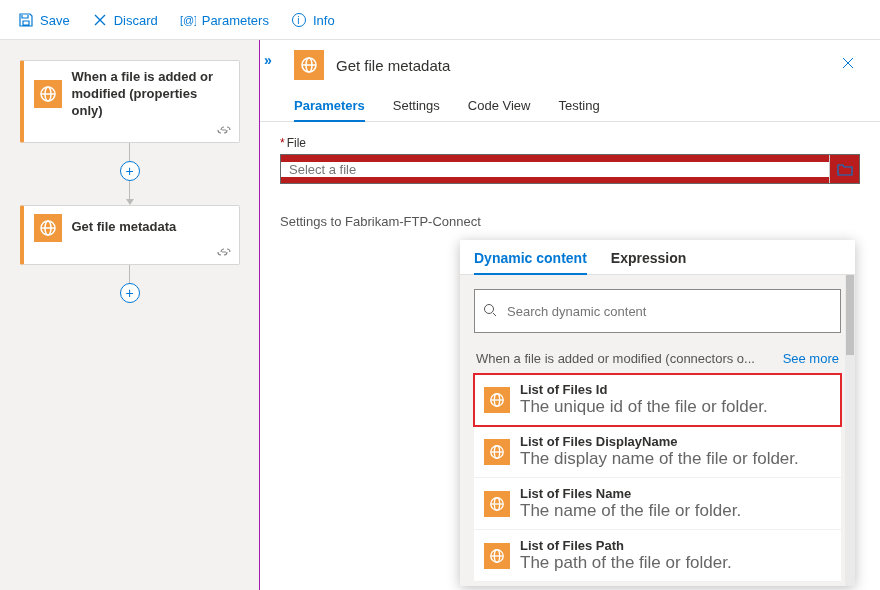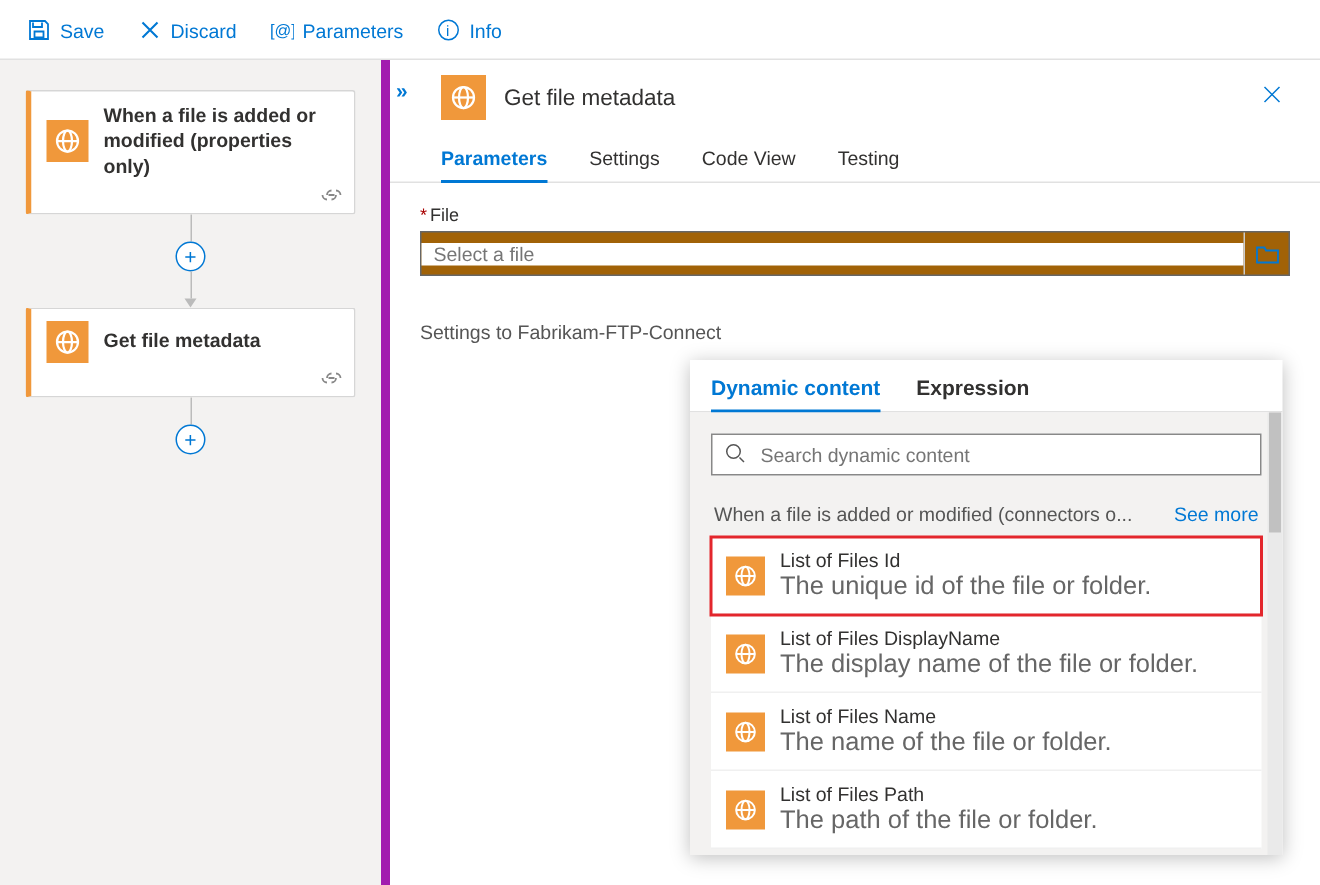--- a/index.html
+++ b/index.html
@@ -5,21 +5,21 @@
 * { box-sizing: border-box; margin: 0; padding: 0; font-family: "Segoe UI", Arial, sans-serif; }
 body { width: 880px; height: 590px; background: #f8f8f8; overflow: hidden; font-size: 13px; color: #323130; }
 
 
 .toolbar { height: 40px; background: #fff; display: flex; align-items: center; padding: 0 10px; gap: 6px; border-bottom: 1px solid #e1e1e1; }
 .toolbar-btn { display: flex; align-items: flex-end; gap: 6px; padding: 4px 8px; cursor: pointer; color: #0078d4; font-size: 13px; }
 .toolbar-btn .ticon { width: 16px; height: 16px; display: flex; align-items: center; justify-content: center; }
 
 
 .main { display: flex; height: 550px; }
-.left-pane { width: 260px; background: #f3f2f1; border-right: 6px solid #a21caf; padding: 20px 10px; position: relative; }
+.left-pane { width: 260px; background: #f3f2f1; border-right: 1px solid #a21caf; padding: 20px 10px; position: relative; }
 .right-pane { flex: 1; background: #fff; position: relative; }
 
 
 .wf-card { background: #fff; border: 1px solid #d6d6d6; border-left: 4px solid #f0983b; border-radius: 2px; width: 220px; margin: 0 auto 0; padding: 8px 10px 22px 10px; position: relative; display: flex; align-items: center; gap: 10px; }
 .wf-card .card-icon { width: 28px; height: 28px; background: #f0983b; display: flex; align-items: center; justify-content: center; flex-shrink: 0; }
 .wf-card .card-title { font-size: 13px; font-weight: 600; line-height: 1.3; }
 .wf-card .link-icon { position: absolute; bottom: 4px; right: 8px; color: #888; font-size: 12px; }
 
 .wf-connector { display: flex; flex-direction: column; align-items: center; margin: 0 auto; }
 .wf-line { width: 1px; height: 18px; background: #bbb; }
@@ -36,47 +36,47 @@
 
 .tabs { display: flex; gap: 28px; padding: 0 34px; border-bottom: 1px solid #e1e1e1; }
 .tab { padding: 8px 0; font-size: 13px; cursor: pointer; position: relative; }
 .tab.active { color: #0078d4; font-weight: 600; }
 .tab.active::after { content: ""; position: absolute; left: 0; right: 0; bottom: -1px; height: 2px; background: #0078d4; }
 
 
 .form-area { padding: 14px 20px 14px 20px; }
 .field-label { font-size: 12px; margin-bottom: 4px; }
 .field-label .req { color: #a80000; margin-right: 2px; }
-.file-input { display: flex; border: 1px solid #666; background: #a16207; height: 30px; align-items: center; }
+.file-input { display: flex; border: 1px solid #666; background: #b91c1c; height: 30px; align-items: center; }
 .file-input input { flex: 1; border: none; outline: none; padding: 0 8px; font-size: 13px; }
 .file-input .folder-btn { width: 30px; height: 100%; display: flex; align-items: center; justify-content: center; color: #0078d4; cursor: pointer; border-left: 1px solid #ccc; }
 
 .conn-text { font-size: 13px; color: #555; margin-top: 30px; }
 
 
 .dc-popup { position: absolute; top: 200px; left: 200px; width: 395px; background: #fff; box-shadow: 0 2px 12px rgba(0,0,0,0.25); }
 .dc-banner { background: #0066b8; color: #fff; padding: 10px 14px; display: flex; justify-content: space-between; align-items: center; font-size: 13px; }
 .dc-banner .hide { cursor: pointer; font-size: 13px; }
 .dc-tabs { display: flex; gap: 24px; padding: 10px 14px 0 14px; border-bottom: 1px solid #e1e1e1; }
 .dc-tab { padding-bottom: 8px; font-size: 14px; font-weight: 600; cursor: pointer; position: relative; }
 .dc-tab.active { color: #0078d4; }
 .dc-tab.active::after { content: ""; position: absolute; left: 0; right: 0; bottom: -1px; height: 2px; background: #0078d4; }
 
 .dc-body { background: #f3f2f1; padding: 14px 14px 4px 14px; position: relative; }
-.dc-search { display: flex; align-items: center; background: #fff; border: 1px solid #888; height: 28px; padding: 0 8px; gap: 10px; margin-bottom: 14px; }
+.dc-search { display: flex; align-items: center; background: #fff; border: 1px solid #888; height: 44px; padding: 0 8px; gap: 10px; margin-bottom: 14px; }
 .dc-search input { border: none; outline: none; flex: 1; font-size: 13px; }
 
 .dc-section-header { display: flex; justify-content: space-between; align-items: center; padding: 4px 2px 8px 2px; font-size: 13px; color: #555; }
 .dc-section-header .more { color: #0078d4; cursor: pointer; font-size: 13px; }
 
 .dc-items { background: #fff; }
 .dc-item { display: flex; gap: 10px; padding: 8px 10px; align-items: center; border-bottom: 1px solid #f0f0f0; cursor: pointer; }
 .dc-item .item-icon { width: 26px; height: 26px; background: #f0983b; display: flex; align-items: center; justify-content: center; flex-shrink: 0; }
 .dc-item .item-text { flex: 1; }
-.dc-item .item-title { font-size: 13px; font-weight: 400; color: #323130; }
+.dc-item .item-title { font-size: 13px; font-weight: 700; color: #323130; }
 .dc-item .item-desc { font-size: 17px; color: #666; }
 .dc-item.highlighted { outline: 2px solid #e3262c; outline-offset: -1px; }
 
 .dc-scroll { position: absolute; right: 0; top: 0; bottom: 0; width: 10px; background: #eaeaea; }
 .dc-scroll-thumb { position: absolute; left: 1px; right: 1px; top: 0; height: 80px; background: #c1c1c1; }
 
 
 .ftp-svg { stroke: #fff; fill: none; stroke-width: 1.5; }
 </style>
 </head>

